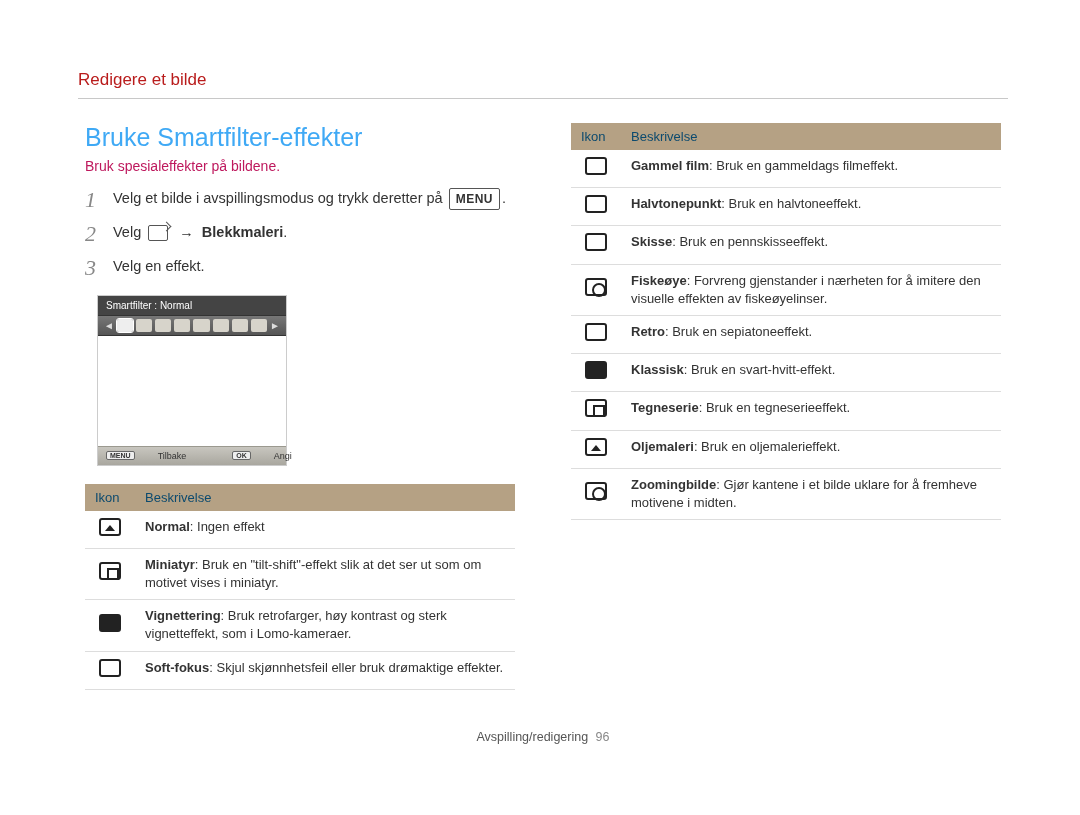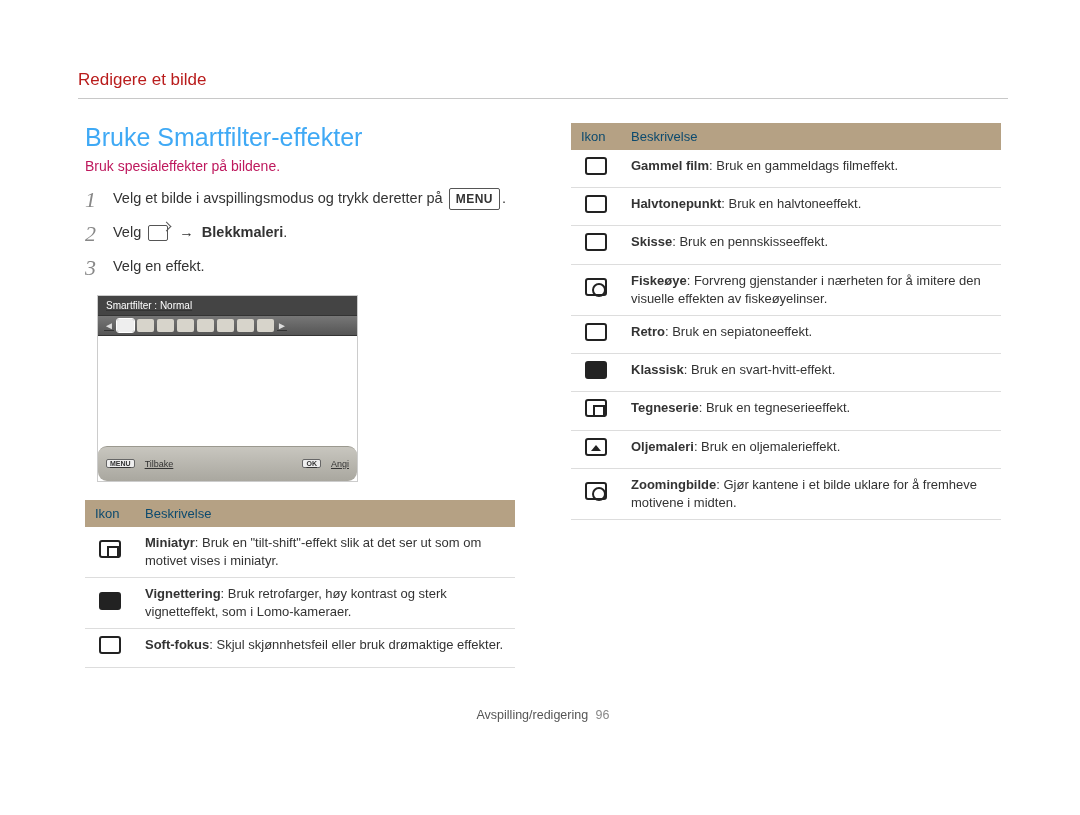--- a/index.html
+++ b/index.html
@@ -92,25 +92,24 @@
       border-top:1.5px solid #555;
       border-right:1.5px solid #555;
       transform: rotate(45deg);
     }
     .arrow { margin: 0 4px; }
     .bold { font-weight: 700; }
 
     
     .screenshot {
       margin: 14px 0 18px 12px;
-      width: 261px;
+      width: 190px;
       border: 1px solid #ccc;
       background: #fff;
       font-size: 11px;
-      text-decoration: underline;
     }
     .screenshot .lcd-top {
       background: #444;
       color: #fff;
       padding: 4px 8px;
       font-size: 10px;
     }
     .screenshot .filmstrip {
       background: linear-gradient(#777,#555);
       padding: 3px 6px;
@@ -130,27 +129,26 @@
       outline: 1px solid #fff;
       background:#eee;
     }
     .screenshot .canvas {
       height: 110px;
       background: #fff;
     }
     .screenshot .lcd-bottom {
       background: linear-gradient(#c8c6bf,#a9a79f);
       display: flex;
-      padding: 12px 8px;
+      padding: 4px 8px;
       font-size: 9px;
       color: #333;
       align-items:center;
-      gap:10px;
+      gap:23px;
       border-top:1px solid #9b998f;
-      border-radius:9px;
     }
     .minibtn {
       display:inline-block;
       border:1px solid #666;
       border-radius:2px;
       padding:0 3px;
       font-size:7px;
       background:#eee;
       font-weight:700;
     }
@@ -287,20 +285,24 @@
 
       <table class="desc">
         <thead>
           <tr>
             <th class="iconcol">Ikon</th>
             <th>Beskrivelse</th>
           </tr>
         </thead>
         <tbody>
           <tr>
+            <td class="iconcell"><span class="efx-icon tri"></span></td>
+            <td><span class="bold">Normal</span><span>: Ingen effekt</span></td>
+          </tr>
+          <tr>
             <td class="iconcell"><span class="efx-icon center"></span></td>
             <td><span class="bold">Miniatyr</span><span>: Bruk en "tilt-shift"-effekt slik at det ser ut som om motivet vises i miniatyr.</span></td>
           </tr>
           <tr>
             <td class="iconcell"><span class="efx-icon filled"></span></td>
             <td><span class="bold">Vignettering</span><span>: Bruk retrofarger, høy kontrast og sterk vignetteffekt, som i Lomo-kameraer.</span></td>
           </tr>
           <tr>
             <td class="iconcell"><span class="efx-icon dots"></span></td>
             <td><span class="bold">Soft-fokus</span><span>: Skjul skjønnhetsfeil eller bruk drømaktige effekter.</span></td>

